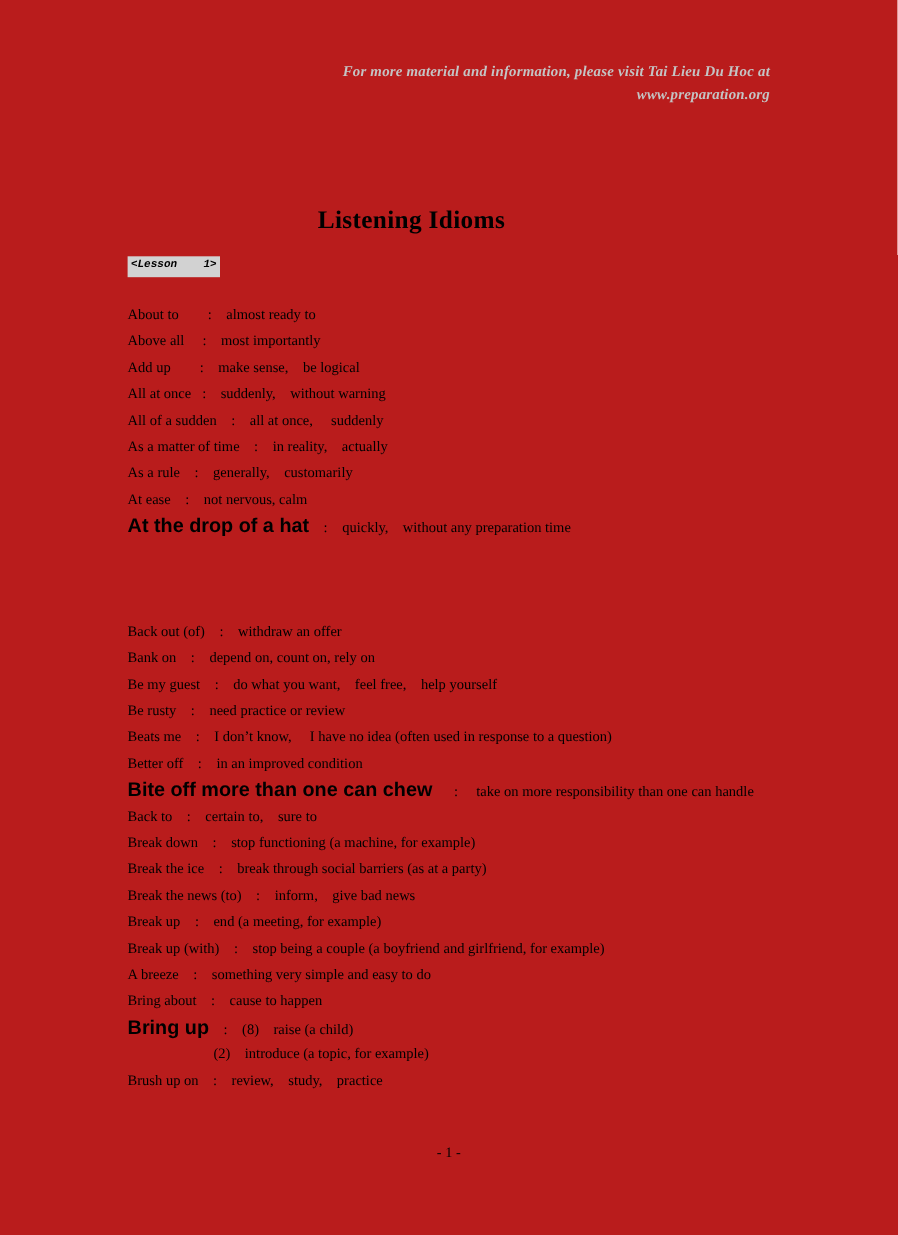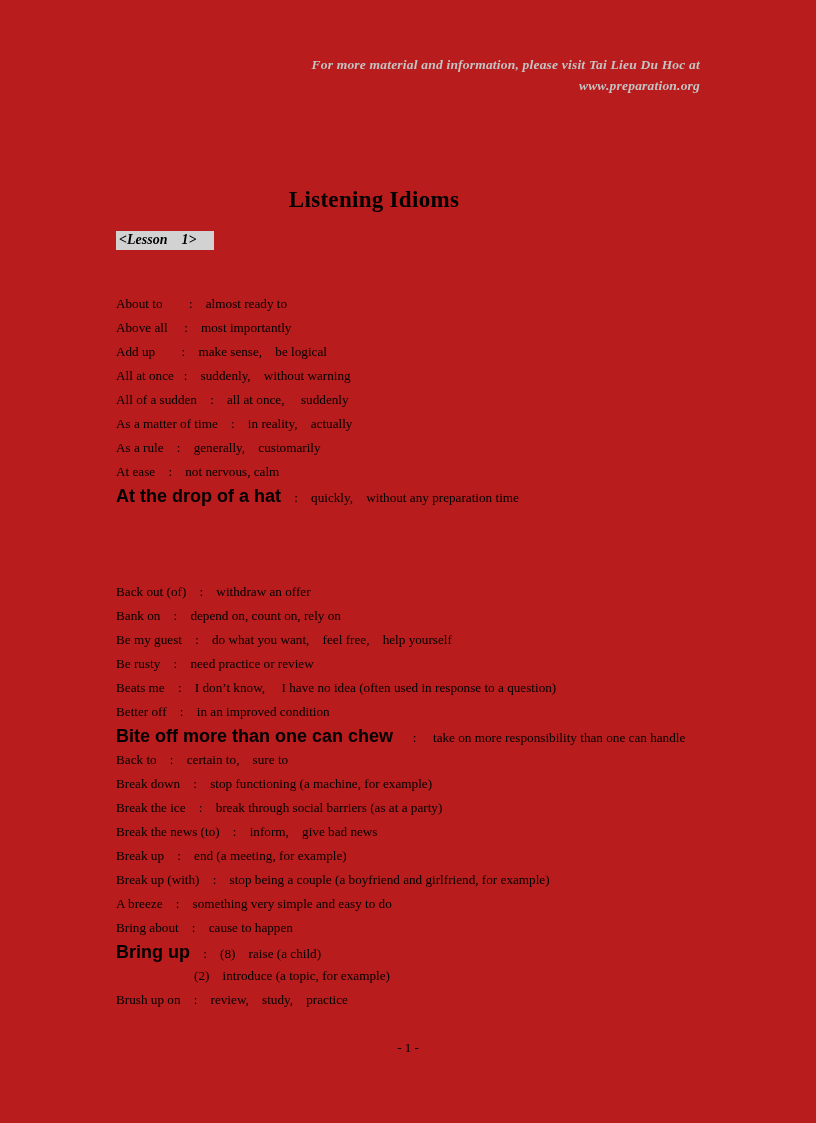--- a/index.html
+++ b/index.html
@@ -50,33 +50,33 @@
 
   
   .lesson-wrap {
     position: absolute;
     top: 230px;
     left: 116px;
   }
   .lesson-heading {
     display: inline-block;
     background: #d2d2d2;
-    font-family: Liberation Serif, serif;
+    font-family: Liberation Mono, monospace;
     font-weight: bold;
     font-style: italic;
-    font-size: 14px;
-    padding: 1px 18px 2px 3px;
+    font-size: 10px;
+    padding: 1px 3px 2px 3px;
     white-space: pre;
     line-height: 16px;
   }
 
   
   .body {
     position: absolute;
-    top: 292px;
+    top: 274px;
     left: 116px;
     width: 660px;
     font-size: 13.2px;
   }
 
   .entry {
     height: 24px;
     line-height: 24px;
     white-space: pre;
     font-size: 13.2px;

